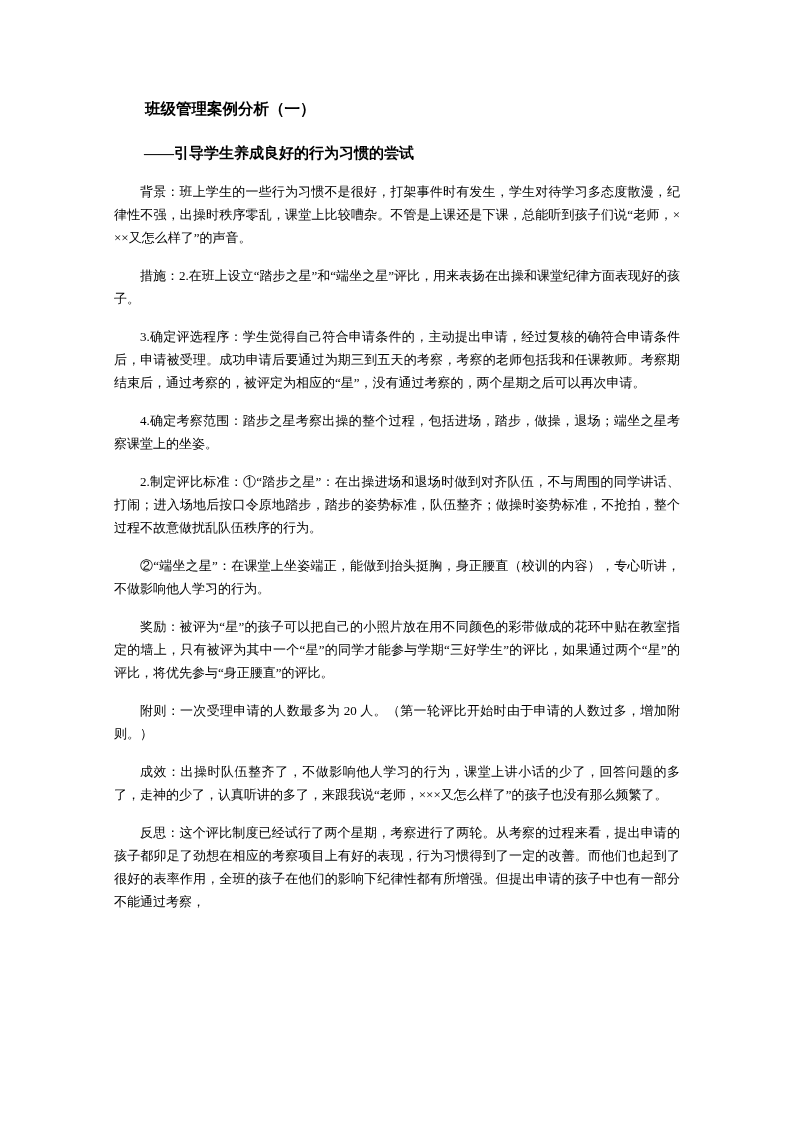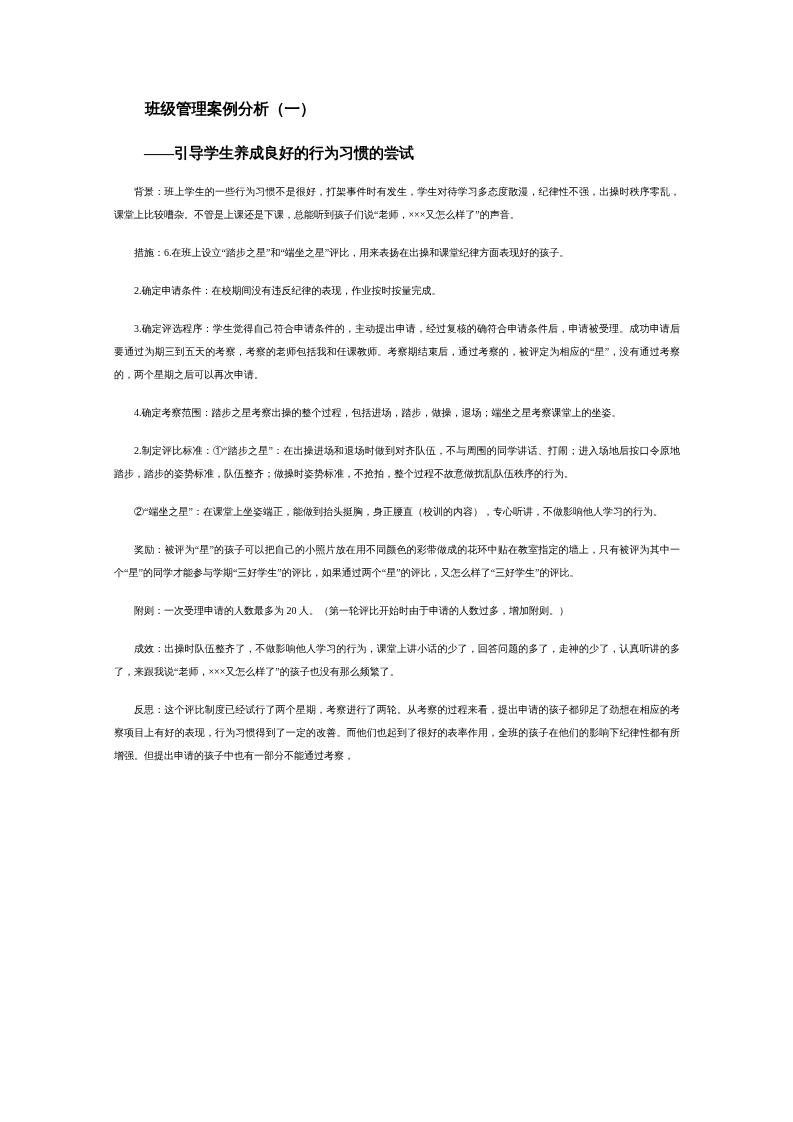--- a/index.html
+++ b/index.html
@@ -29,40 +29,39 @@
     text-indent: 2em;
   }
   .doc-subtitle {
     font-size: 15px;
     line-height: 23px;
     margin: 0 0 15px 0;
     text-indent: 2em;
     font-weight: bold;
   }
   .para {
-    font-size: 10px;
+    font-size: 13px;
     line-height: 23px;
     margin: 15px 0;
     text-indent: 2em;
     text-align: justify;
     word-break: break-all;
   }
 </style>
 </head>
 <body>
 
 <div class="page">
   <h1 class="doc-title">班级管理案例分析（一）</h1>
   <p class="doc-subtitle">——引导学生养成良好的行为习惯的尝试</p>
   <div class="doc-body">
       <p class="para">背景：班上学生的一些行为习惯不是很好，打架事件时有发生，学生对待学习多态度散漫，纪律性不强，出操时秩序零乱，课堂上比较嘈杂。不管是上课还是下课，总能听到孩子们说“老师，×××又怎么样了”的声音。</p>
-      <p class="para">措施：6.在班上设立“踏步之星”和“端坐之星”评比，用来表扬在出操和课堂纪律方面表现好的孩子。</p>
-      <p class="para">2.确定申请条件：在校期间没有违反纪律的表现，作业按时按量完成。</p>
+      <p class="para">措施：2.在班上设立“踏步之星”和“端坐之星”评比，用来表扬在出操和课堂纪律方面表现好的孩子。</p>
       <p class="para">3.确定评选程序：学生觉得自己符合申请条件的，主动提出申请，经过复核的确符合申请条件后，申请被受理。成功申请后要通过为期三到五天的考察，考察的老师包括我和任课教师。考察期结束后，通过考察的，被评定为相应的“星”，没有通过考察的，两个星期之后可以再次申请。</p>
       <p class="para">4.确定考察范围：踏步之星考察出操的整个过程，包括进场，踏步，做操，退场；端坐之星考察课堂上的坐姿。</p>
       <p class="para">2.制定评比标准：①“踏步之星”：在出操进场和退场时做到对齐队伍，不与周围的同学讲话、打闹；进入场地后按口令原地踏步，踏步的姿势标准，队伍整齐；做操时姿势标准，不抢拍，整个过程不故意做扰乱队伍秩序的行为。</p>
       <p class="para">②“端坐之星”：在课堂上坐姿端正，能做到抬头挺胸，身正腰直（校训的内容），专心听讲，不做影响他人学习的行为。</p>
-      <p class="para">奖励：被评为“星”的孩子可以把自己的小照片放在用不同颜色的彩带做成的花环中贴在教室指定的墙上，只有被评为其中一个“星”的同学才能参与学期“三好学生”的评比，如果通过两个“星”的评比，又怎么样了“三好学生”的评比。</p>
+      <p class="para">奖励：被评为“星”的孩子可以把自己的小照片放在用不同颜色的彩带做成的花环中贴在教室指定的墙上，只有被评为其中一个“星”的同学才能参与学期“三好学生”的评比，如果通过两个“星”的评比，将优先参与“身正腰直”的评比。</p>
       <p class="para">附则：一次受理申请的人数最多为 20 人。（第一轮评比开始时由于申请的人数过多，增加附则。）</p>
       <p class="para">成效：出操时队伍整齐了，不做影响他人学习的行为，课堂上讲小话的少了，回答问题的多了，走神的少了，认真听讲的多了，来跟我说“老师，×××又怎么样了”的孩子也没有那么频繁了。</p>
       <p class="para">反思：这个评比制度已经试行了两个星期，考察进行了两轮。从考察的过程来看，提出申请的孩子都卯足了劲想在相应的考察项目上有好的表现，行为习惯得到了一定的改善。而他们也起到了很好的表率作用，全班的孩子在他们的影响下纪律性都有所增强。但提出申请的孩子中也有一部分不能通过考察，</p>
     </div>
 </div>
 
 </body></html>

